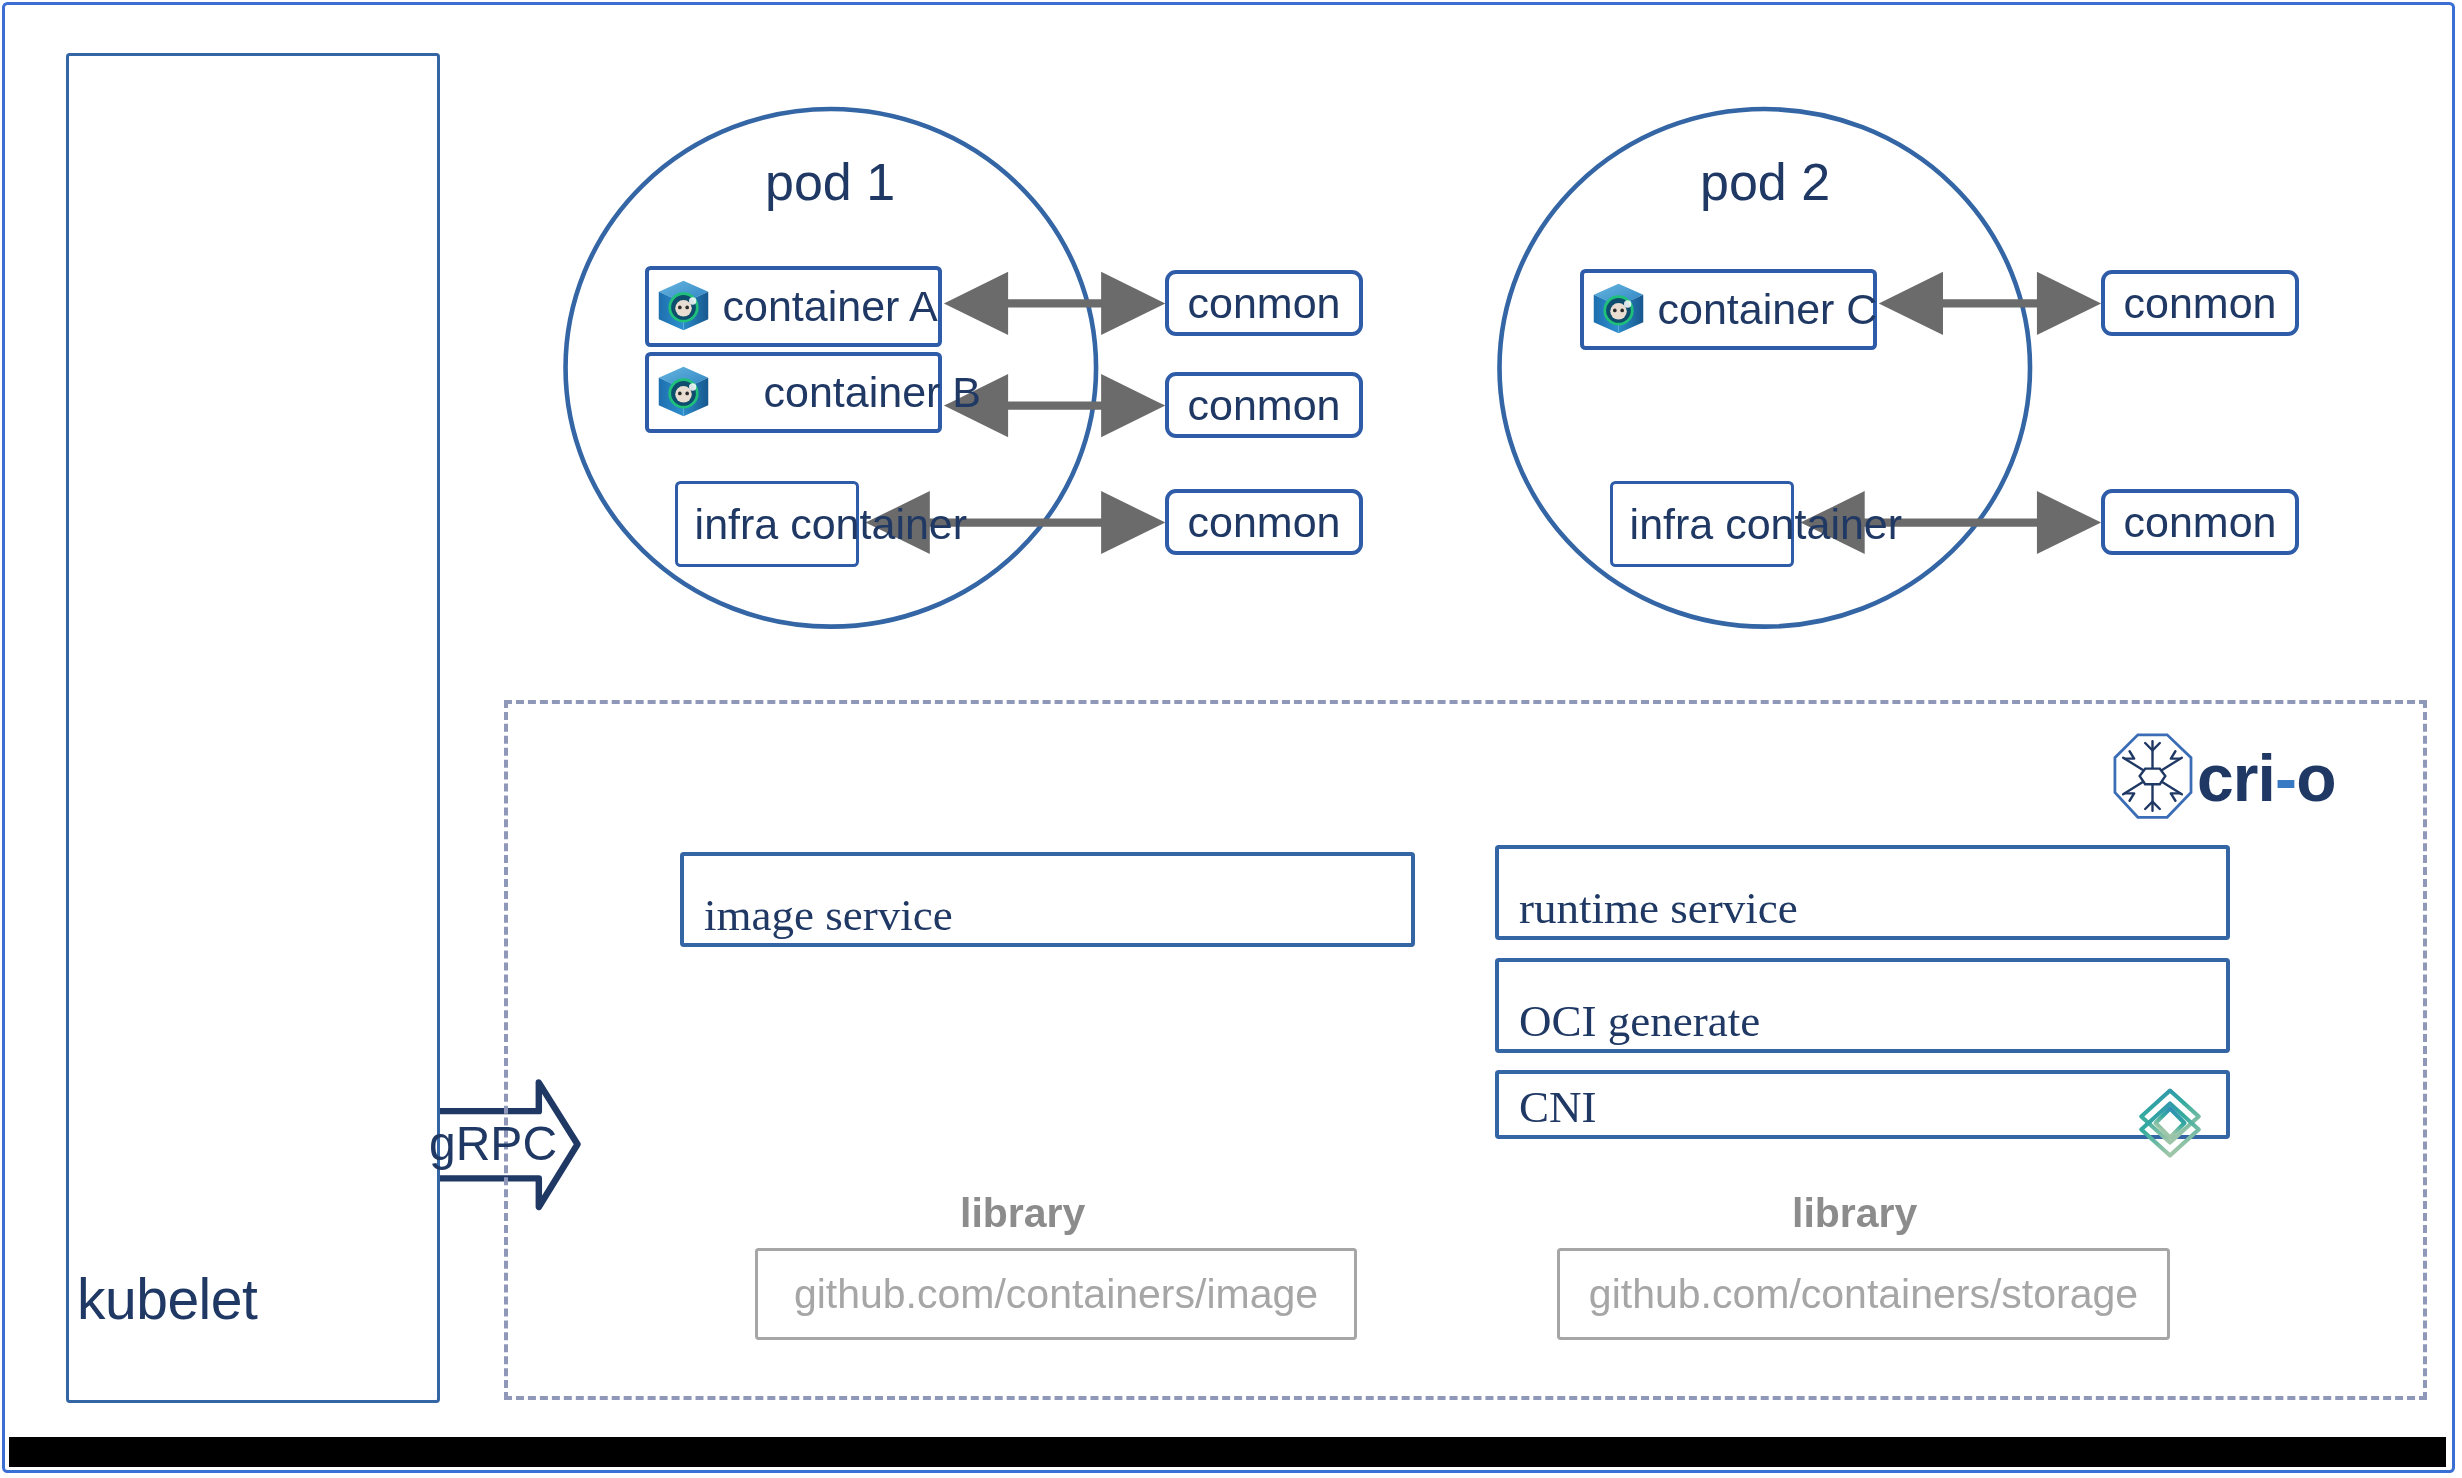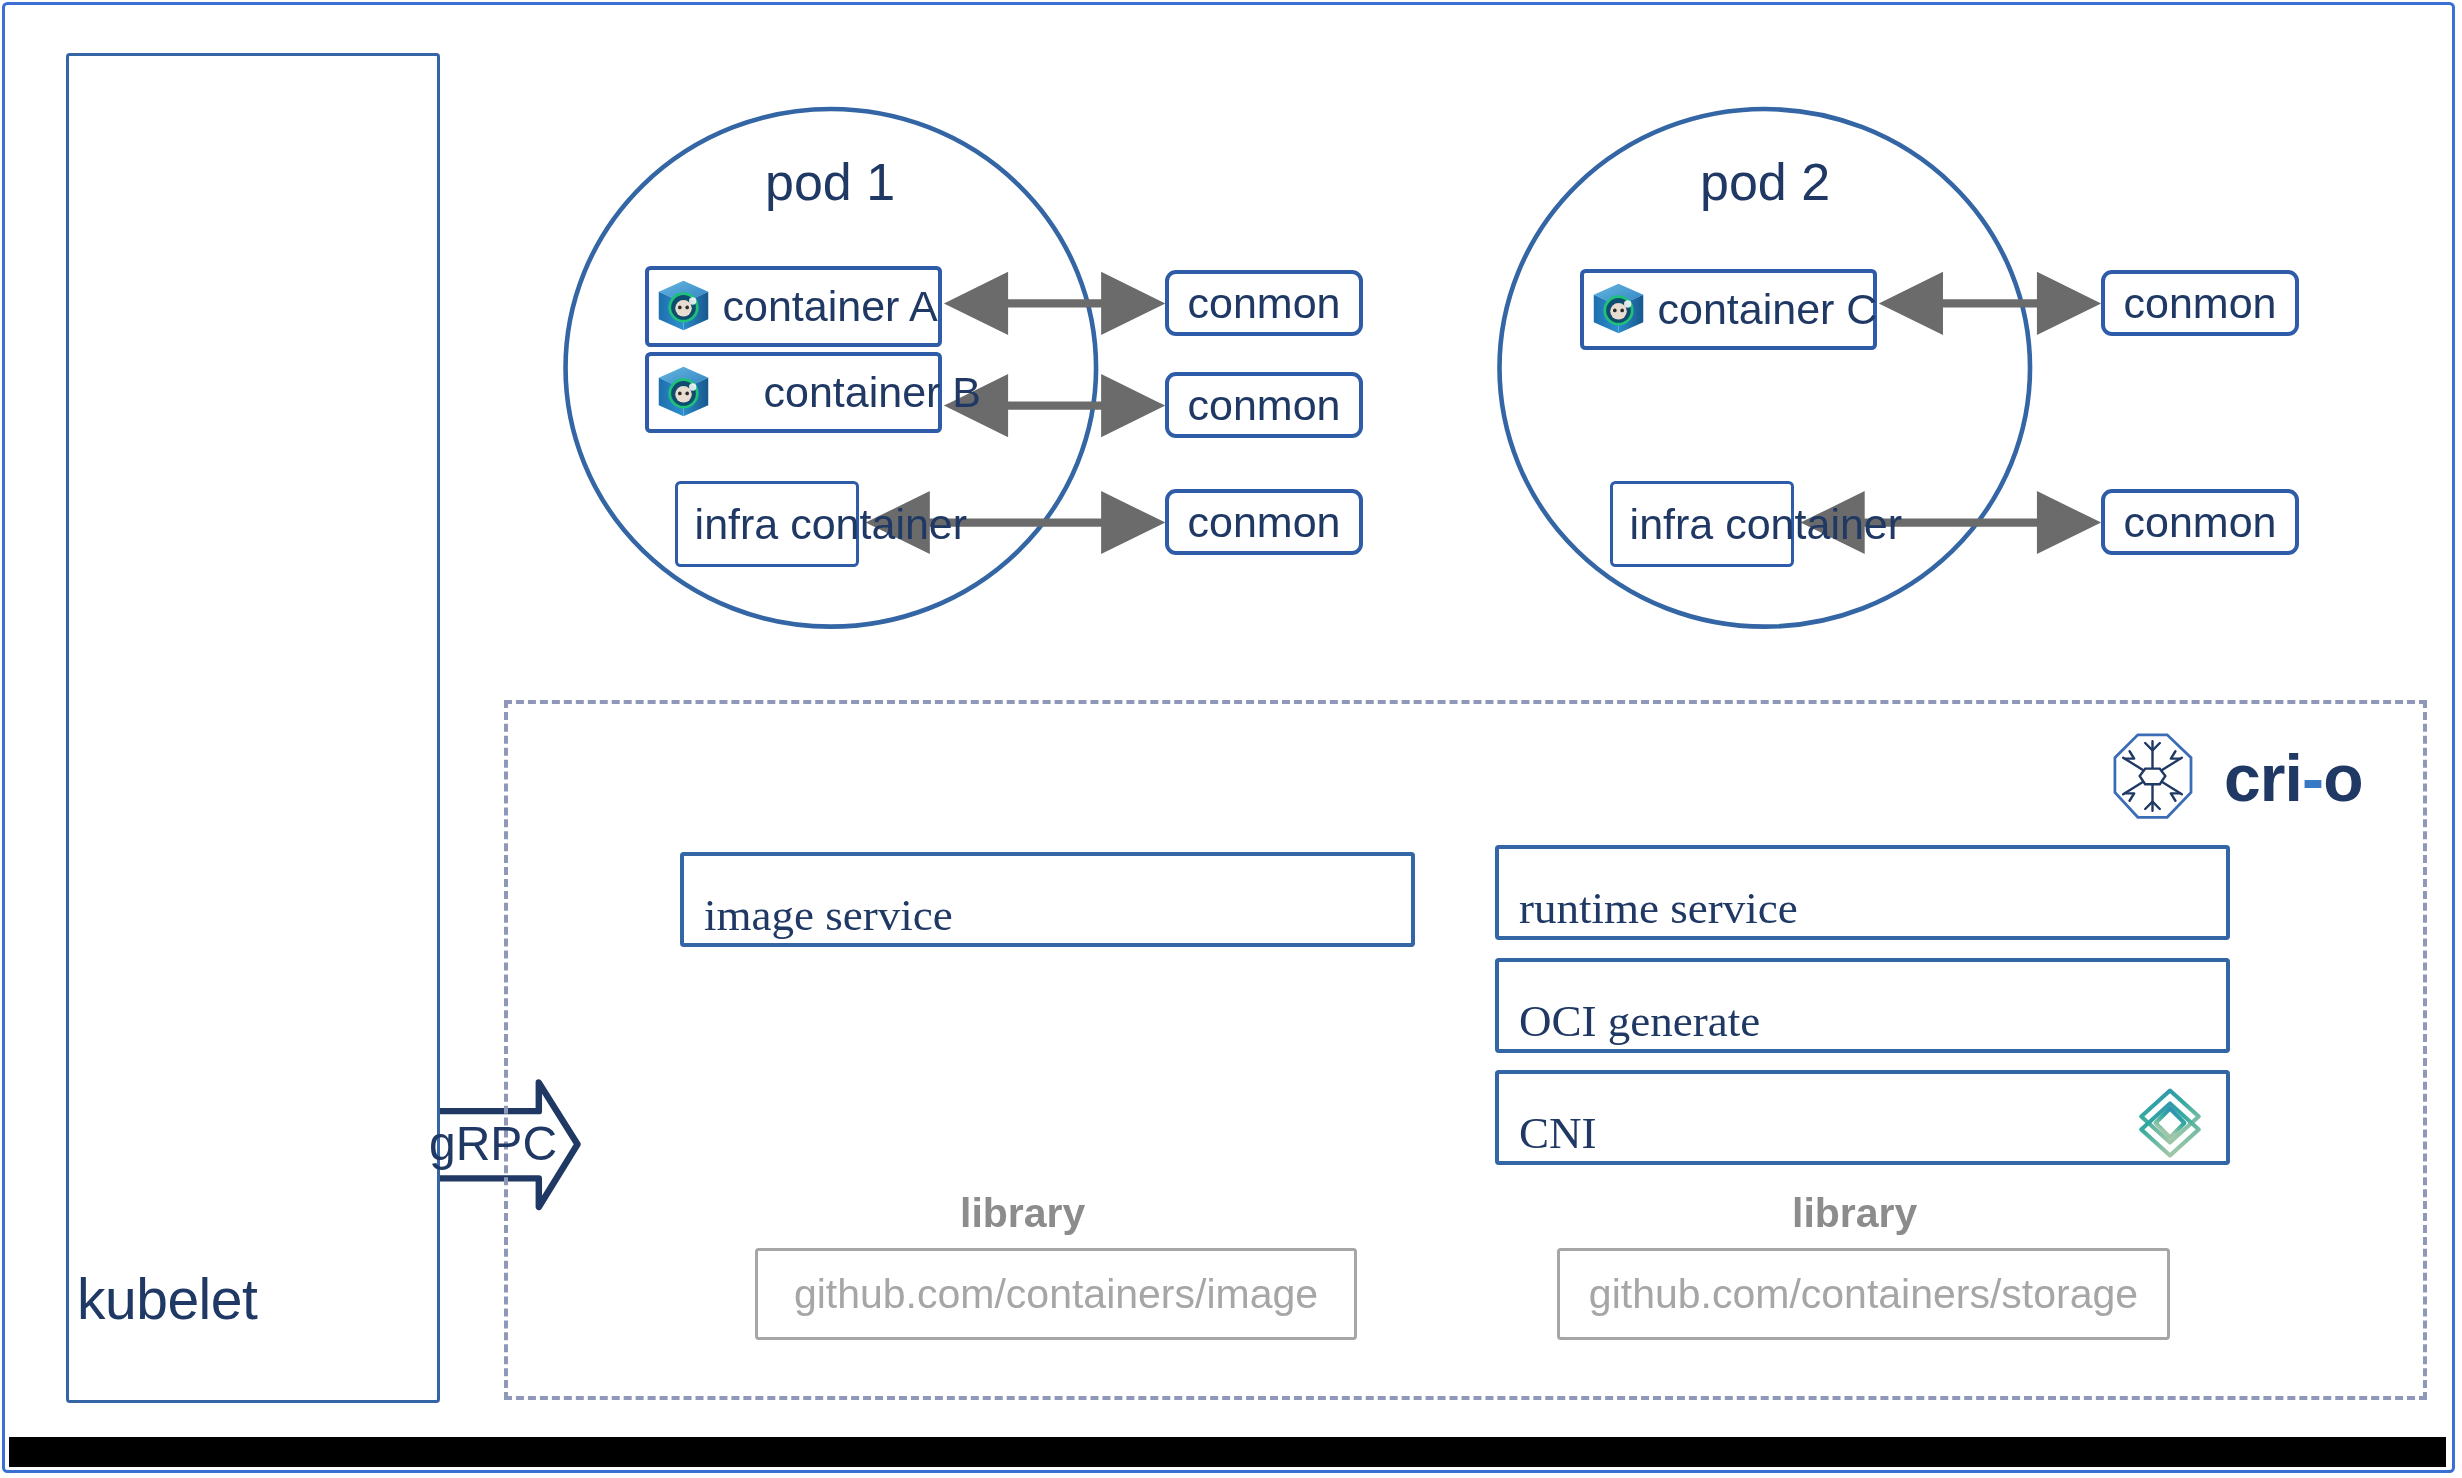--- a/index.html
+++ b/index.html
@@ -43,32 +43,32 @@
   .conmonI{left:1165px;top:489px;width:198px;height:66px;}
   .conmonC{left:2101px;top:270px;width:198px;height:66px;}
   .conmonI2{left:2101px;top:489px;width:198px;height:66px;}
 
   
   .cube{position:relative;width:57px;height:55px;flex:0 0 57px;margin-left:5.5px;}
 
   
   .crio-region{position:absolute;left:504px;top:700px;width:1923px;height:700px;
       border:4.6px dashed #8f98b8;box-sizing:border-box;}
-  .crio-logo{position:absolute;left:2110px;top:732px;display:flex;align-items:center;gap:29px;}
+  .crio-logo{position:absolute;left:2110px;top:732px;display:flex;align-items:center;gap:2px;}
   .crio-text{font-size:66px;font-weight:bold;color:#1f3864;letter-spacing:-0.9px;}
   .crio-text .dash{color:#3779c2;}
 
   
   .svc{border:4.6px solid #3465a4;border-radius:3.7px;align-items:flex-end;}
   .svc .lbl{font-size:45px;color:#1f3864;white-space:nowrap;margin-left:20px;
             margin-bottom:5.5px;line-height:1;font-family:Liberation Serif, serif;}
   .imageservice{left:680px;top:852px;width:735px;height:95px;}
   .runtimeservice{left:1495px;top:845px;width:735px;height:95px;}
   .ocigenerate{left:1495px;top:958px;width:735px;height:95px;}
-  .cnibox{left:1495px;top:1070px;width:735px;height:95px;}
+  .cnibox{left:1495px;top:1070px;width:735px;height:69px;}
   .cni-logo{position:absolute;right:18.4px;top:11px;width:76px;height:76px;}
 
   
   .libtitle{position:absolute;font-size:41px;font-weight:bold;color:#8c8c8c;white-space:nowrap;}
   .lib1title{left:960px;top:1190px;}
   .lib2title{left:1792px;top:1190px;}
   .libbox{border:3.7px solid #a6a6a6;border-radius:3.7px;justify-content:center;}
   .libbox .lbl{font-size:41px;color:#a6a6a6;white-space:nowrap;}
   .lib1{left:755px;top:1248px;width:602px;height:92px;}
   .lib2{left:1557px;top:1248px;width:613px;height:92px;}

